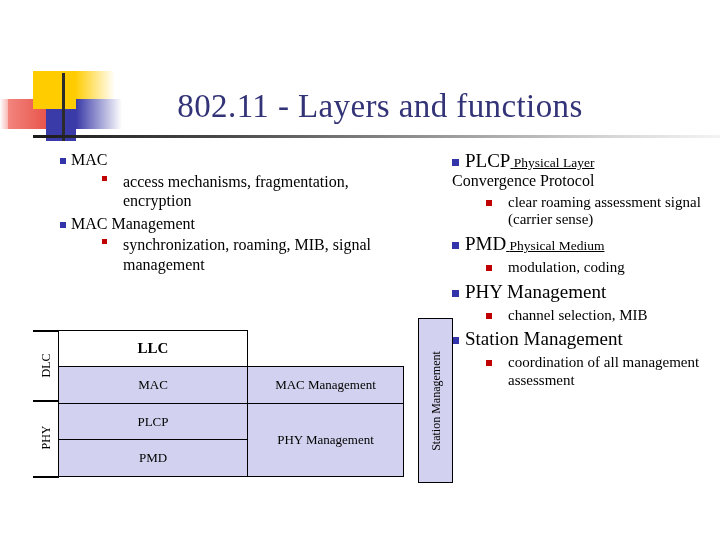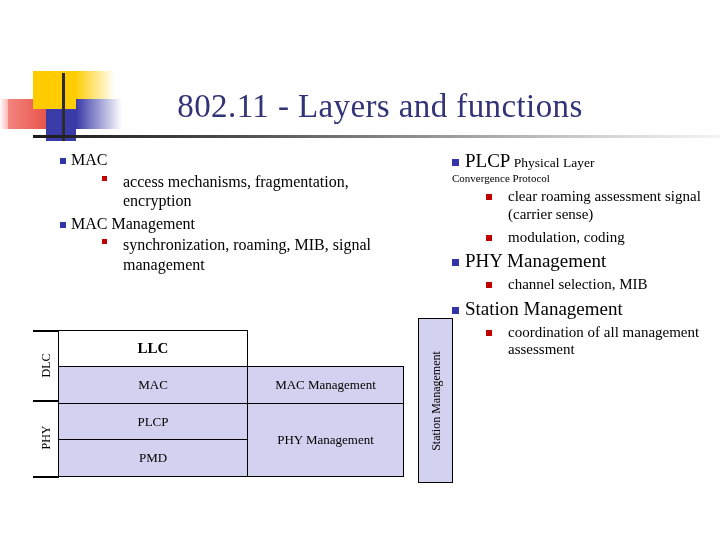--- a/index.html
+++ b/index.html
@@ -84,22 +84,22 @@
     position:absolute;left:42px;top:4px;width:5px;height:5px;background:#C00000;
   }
 
   
   .col-right .b2{
     font-size:15px;line-height:1.18;padding-left:56px;margin:4px 0 5px 0;
   }
   .col-right .b2 .mk{left:34px;top:6px;width:6px;height:6px;}
   .col-right .b1{font-size:19px;margin-bottom:0;padding-left:13px;}
   .col-right .b1 .mk{top:8px;width:7px;height:7px;}
-  .col-right .b1 .small{font-size:13.5px;}
-  .col-right .cont{font-size:11px;margin-bottom:2px;}
+  .col-right .b1 .small{font-size:13.5px;text-decoration:underline;}
+  .col-right .cont{font-size:16px;margin-bottom:2px;}
 
   
   .diagram{position:absolute;left:33px;top:315px;width:400px;height:170px;}
 
   .sm-box{
     position:absolute;left:385px;top:3px;width:35px;height:165px;
     background:#D2D2F0;border:1px solid #000;box-sizing:border-box;
   }
   .sm-box span{
     position:absolute;left:50%;top:50%;
@@ -164,20 +164,23 @@
   <div class="col-right">
 
     <div class="b1">
       <span class="mk"></span><span>PLCP</span><span class="small">&nbsp;</span><span class="small">Physical Layer</span>
     </div>
     <div class="cont">Convergence Protocol</div>
     <div class="b2">
       <span class="mk"></span><span>clear roaming assessment signal (carrier sense)</span>
     </div>
 
+    <div class="b1">
+      <span class="mk"></span><span>PMD</span><span class="small">&nbsp;</span><span class="small">Physical Medium</span>
+    </div>
     <div class="b2">
       <span class="mk"></span><span>modulation, coding</span>
     </div>
 
     <div class="b1">
       <span class="mk"></span><span>PHY Management</span>
     </div>
     <div class="b2">
       <span class="mk"></span><span>channel selection, MIB</span>
     </div>

